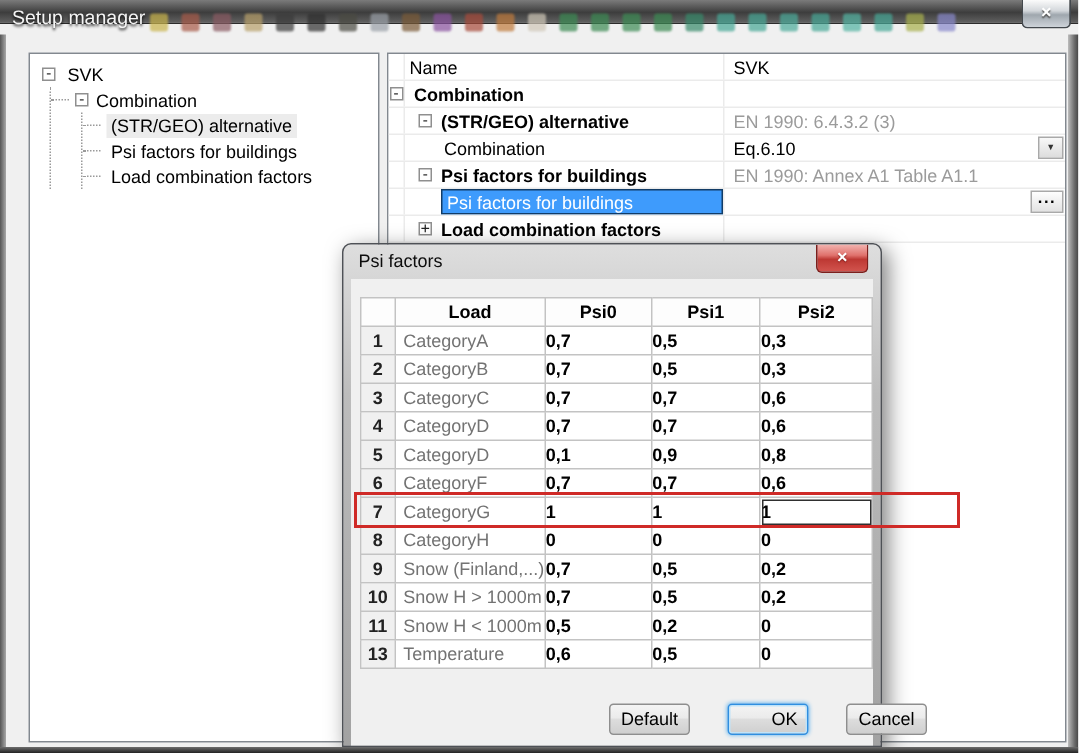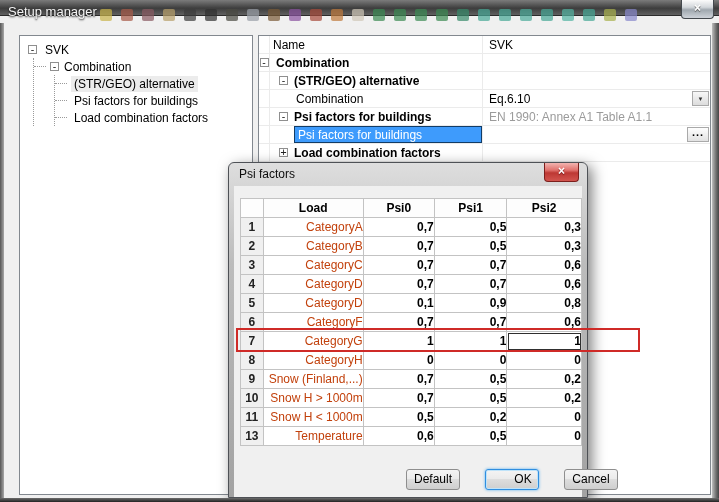--- a/index.html
+++ b/index.html
@@ -66,22 +66,22 @@
     border:1px solid #7c1f1c;border-top:none;border-radius:0 0 4px 4px;
     color:#fff;font-weight:bold;font-size:12px;text-align:center;line-height:17px;text-shadow:0 1px 1px #7a1a18;}
   .dlg-content{position:absolute;left:5px;right:5px;top:23px;bottom:0;background:#f0f0f0;}
 
   .psi-table{position:absolute;left:6px;top:12px;border-collapse:collapse;table-layout:fixed;
     background:#fff;border:1px solid #3f3f3f;font-size:12px;}
   .psi-table th,.psi-table td{border:1px solid #c3c3c3;height:19px;padding:0;overflow:hidden;white-space:nowrap;}
   .psi-table th{font-weight:bold;background:#fdfdfd;text-align:center;}
   .c0{width:26px;} .c1{width:97px;} .c2{width:88px;} .c3{width:90px;} .c4{width:93px;}
   td.num{background:#f0f0f0;text-align:center;font-weight:bold;color:#222;}
-  td.load{color:#c2410c;padding-left:5px;text-align:right;}
-  td.val{text-align:right;font-weight:bold;padding-left:12px;}
+  td.load{color:#737373;padding-left:5px;}
+  td.val{text-align:left;font-weight:bold;}
   .cell-selected{outline:1px solid #2f2f2f;outline-offset:-2px;}
   .red-overlay{position:absolute;left:2px;top:142px;width:404px;height:24px;
     border:2px solid #cf2a27;z-index:5;pointer-events:none;}
 
   .btn{position:absolute;top:283px;width:54px;height:21px;cursor:pointer;
     background:linear-gradient(180deg,#f4f4f4,#ebebeb 45%,#dddddd 50%,#cfcfcf);
     border:1px solid #8e8e8e;border-radius:3px;font-size:12px;text-align:center;line-height:19px;
     font-family:"Liberation Sans",sans-serif;}
   .btn.focused{border-color:#2f8ee0;box-shadow:0 0 3px #57b0f0, inset 0 0 0 1px #bfe3f9;}
 </style>
@@ -177,20 +177,23 @@
         <div class="pg-value">
           <span></span>
         </div>
       </div>
       <div class="pg-row">
         <div class="pg-gutter"></div>
         <div class="pg-name">
           <span class="expander" style="margin-left: 9px;">-</span>
           <span class="pg-label bold" style="margin-left: 6px;">(STR/GEO) alternative</span>
         </div>
+        <div class="pg-value">
+          <span class="gray">EN 1990: 6.4.3.2 (3)</span>
+        </div>
       </div>
       <div class="pg-row">
         <div class="pg-gutter"></div>
         <div class="pg-name">
           <span class="pg-label" style="margin-left: 26px;">Combination</span>
         </div>
         <div class="pg-value">
           <span>Eq.6.10</span>
           <div class="combo-btn">
             <span>▼</span>

